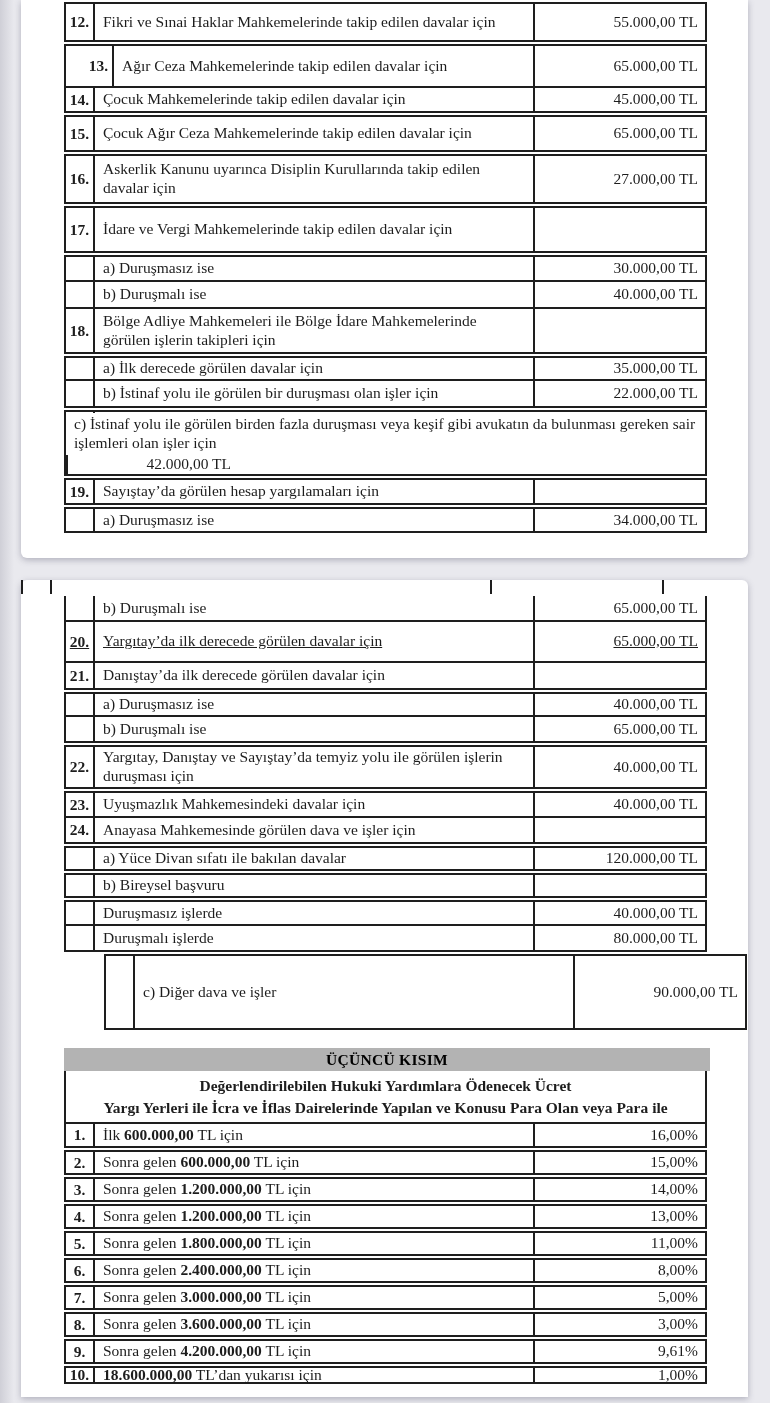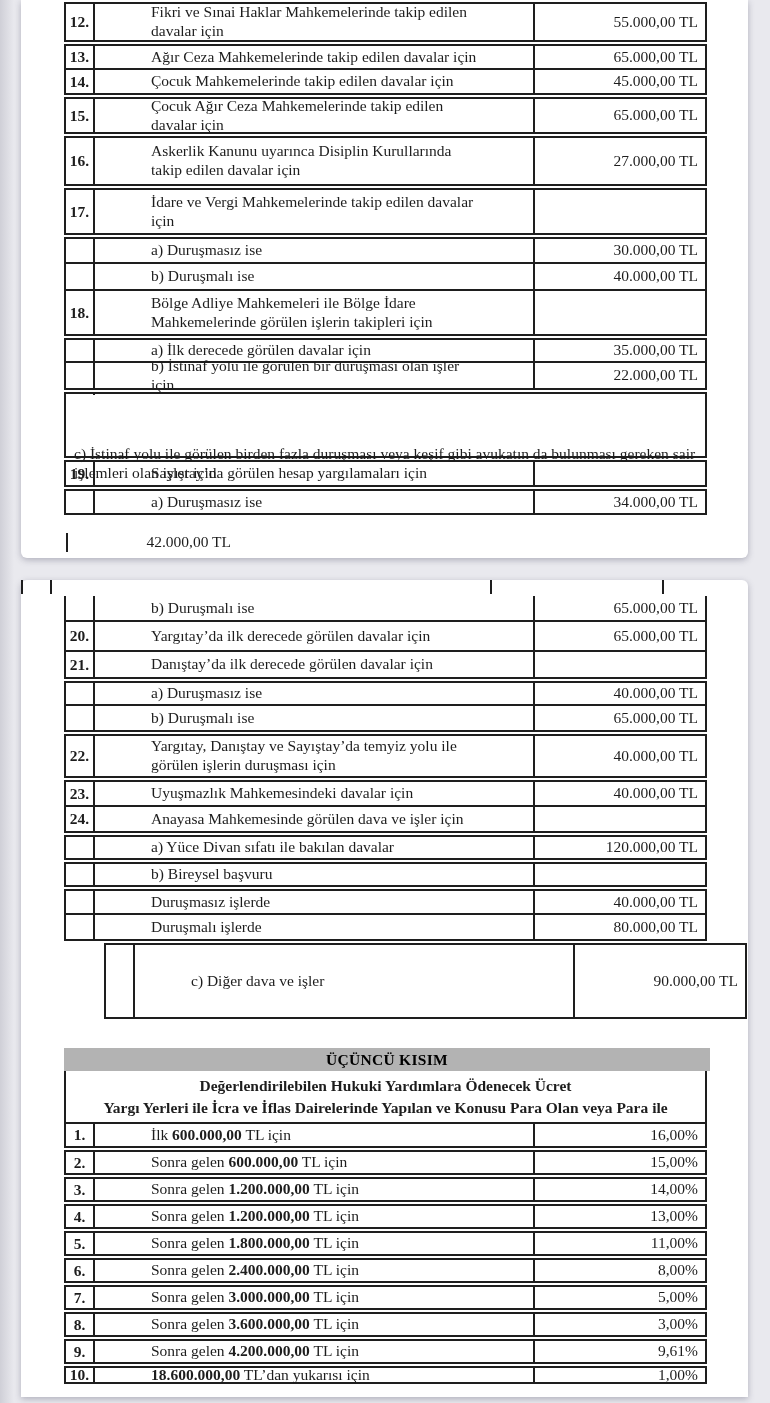--- a/index.html
+++ b/index.html
@@ -21,21 +21,21 @@
   #page1{top:0;height:558px;border-radius:0 0 6px 6px;}
   #page2{top:580px;height:817px;border-radius:6px 6px 0 0;}
 
   .tbl{position:absolute;left:43px;width:643px;}
   #tbl1{top:2px;}
   #tbl2{top:16px;}
 
   .row{
     display:flex;box-sizing:border-box;width:643px;
     border:2px solid #1e1e1e;border-top:none;
-    font-size:15.5px;line-height:1.22;gap:48px;
+    font-size:15.5px;line-height:1.22;
   }
   .row.top{border-top:2px solid #1e1e1e;}
   .row.gap{margin-top:2px;border-top:2px solid #1e1e1e;}
   .cell{box-sizing:border-box;display:flex;align-items:center;}
   .num{width:29px;border-right:2px solid #1e1e1e;justify-content:center;font-weight:bold;padding-top:1px;}
   .txt{flex:1;padding:2px 6px 2px 8px;}
   .val{width:172px;border-left:2px solid #1e1e1e;justify-content:flex-end;padding-right:7px;}
 
   
   .stub{display:flex;box-sizing:border-box;width:643px;height:14px;
@@ -62,21 +62,21 @@
 </head>
 <body>
 
 <div class="page" id="page1">
   <div class="tbl" id="tbl1">
       <div class="row top" style="height: 40px;">
         <div class="cell num">12.</div>
         <div class="cell txt">Fikri ve Sınai Haklar Mahkemelerinde takip edilen davalar için</div>
         <div class="cell val">55.000,00 TL</div>
       </div>
-      <div class="row gap" style="height: 26px;">
+      <div class="row gap" style="height: 44px; padding-left: 19px;">
         <div class="cell num">13.</div>
         <div class="cell txt">Ağır Ceza Mahkemelerinde takip edilen davalar için</div>
         <div class="cell val">65.000,00 TL</div>
       </div>
       <div class="row" style="height: 25px;">
         <div class="cell num">14.</div>
         <div class="cell txt">Çocuk Mahkemelerinde takip edilen davalar için</div>
         <div class="cell val">45.000,00 TL</div>
       </div>
       <div class="row gap" style="height: 37px;">
@@ -142,21 +142,21 @@
     <div class="s-num"></div>
       <div class="s-txt"></div>
       <div class="s-val"></div>
   </div>
   <div class="tbl" id="tbl2">
       <div class="row" style="height: 26px;">
         <div class="cell num"></div>
         <div class="cell txt">b) Duruşmalı ise</div>
         <div class="cell val">65.000,00 TL</div>
       </div>
-      <div class="row" style="height: 30px;">
+      <div class="row" style="height: 41px; text-decoration: underline;">
         <div class="cell num">20.</div>
         <div class="cell txt">Yargıtay’da ilk derecede görülen davalar için</div>
         <div class="cell val">65.000,00 TL</div>
       </div>
       <div class="row" style="height: 27px;">
         <div class="cell num">21.</div>
         <div class="cell txt">Danıştay’da ilk derecede görülen davalar için</div>
         <div class="cell val"></div>
       </div>
       <div class="row gap" style="height: 25px;">

